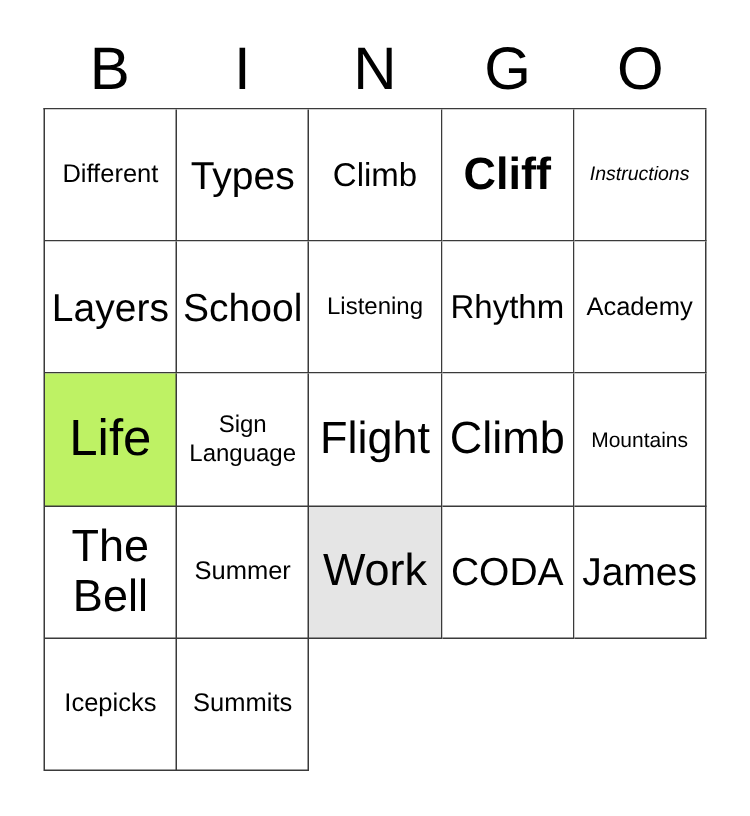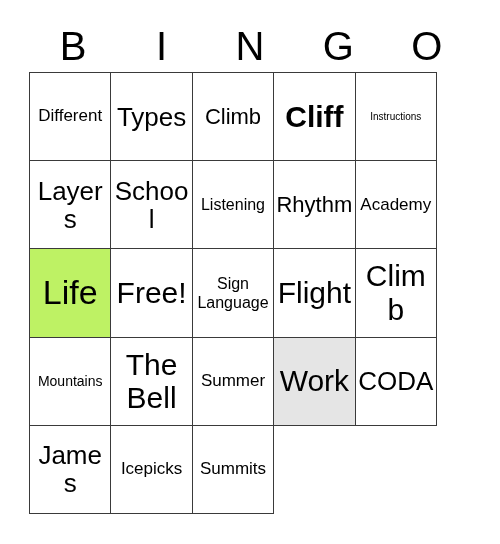--- a/index.html
+++ b/index.html
@@ -41,21 +41,21 @@
     letter-spacing: 0px;
     color: #000000;
     font-family: "Liberation Sans", sans-serif;
   }
 
   
   #grid {
     position: absolute;
     left: 29px;
     top: 72px;
-    width: 408px;
+    width: 442px;
     height: 442px;
     box-sizing: border-box;
     border-top: 1.5px solid #3a3a3a;
     border-left: 1.5px solid #3a3a3a;
     display: grid;
     grid-template-columns: repeat(5, 1fr);
     grid-template-rows: repeat(5, 1fr);
     background: #ffffff;
   }
 
@@ -77,21 +77,21 @@
     width: 100%;
     text-align: center;
     color: #000000;
     font-family: "Liberation Sans", sans-serif;
     line-height: 1.06;
     white-space: normal;
     word-wrap: break-word;
   }
 
   
-  .cell-text.size-xs { font-size: 10px; line-height: 1.15; }
+  .cell-text.size-xs { font-size: 13px; line-height: 1.15; font-style: italic; }
   .cell-text.size-s  { font-size: 14px; line-height: 1.15; }
   .cell-text.size-sm { font-size: 16px; line-height: 1.2; }
   .cell-text.size-m  { font-size: 17px; line-height: 1.2; }
   .cell-text.size-l  { font-size: 22px; line-height: 1.1; }
   .cell-text.size-xl { font-size: 26px; line-height: 1.08; }
   .cell-text.size-2xl{ font-size: 30px; line-height: 1.12; }
   .cell-text.size-3xl{ font-size: 34px; line-height: 1.05; }
 </style>
 </head>
 <body style="background: rgb(255, 255, 255);">
@@ -137,23 +137,20 @@
       <span class="cell-text size-l" style="color: rgb(0, 0, 0);">Rhythm</span>
     </div>
     <div class="cell" style="background: rgb(255, 255, 255); border-right-color: rgb(58, 58, 58); border-bottom-color: rgb(58, 58, 58);">
       <span class="cell-text size-m" style="color: rgb(0, 0, 0);">Academy</span>
     </div>
 
     <div class="cell" style="background: #bef264; border-right-color: rgb(58, 58, 58); border-bottom-color: rgb(58, 58, 58);">
       <span class="cell-text size-3xl" style="color: rgb(0, 0, 0);">Life</span>
     </div>
     <div class="cell" style="background: rgb(255, 255, 255); border-right-color: rgb(58, 58, 58); border-bottom-color: rgb(58, 58, 58);">
-      <span class="cell-text size-2xl" style="color: rgb(0, 0, 0);">Free!</span>
-    </div>
-    <div class="cell" style="background: rgb(255, 255, 255); border-right-color: rgb(58, 58, 58); border-bottom-color: rgb(58, 58, 58);">
       <span class="cell-text size-sm" style="color: rgb(0, 0, 0);">Sign Language</span>
     </div>
     <div class="cell" style="background: rgb(255, 255, 255); border-right-color: rgb(58, 58, 58); border-bottom-color: rgb(58, 58, 58);">
       <span class="cell-text size-2xl" style="color: rgb(0, 0, 0);">Flight</span>
     </div>
 
     <div class="cell" style="background: rgb(255, 255, 255); border-right-color: rgb(58, 58, 58); border-bottom-color: rgb(58, 58, 58);">
       <span class="cell-text size-2xl" style="color: rgb(0, 0, 0);">Climb</span>
     </div>
     <div class="cell" style="background: rgb(255, 255, 255); border-right-color: rgb(58, 58, 58); border-bottom-color: rgb(58, 58, 58);">

